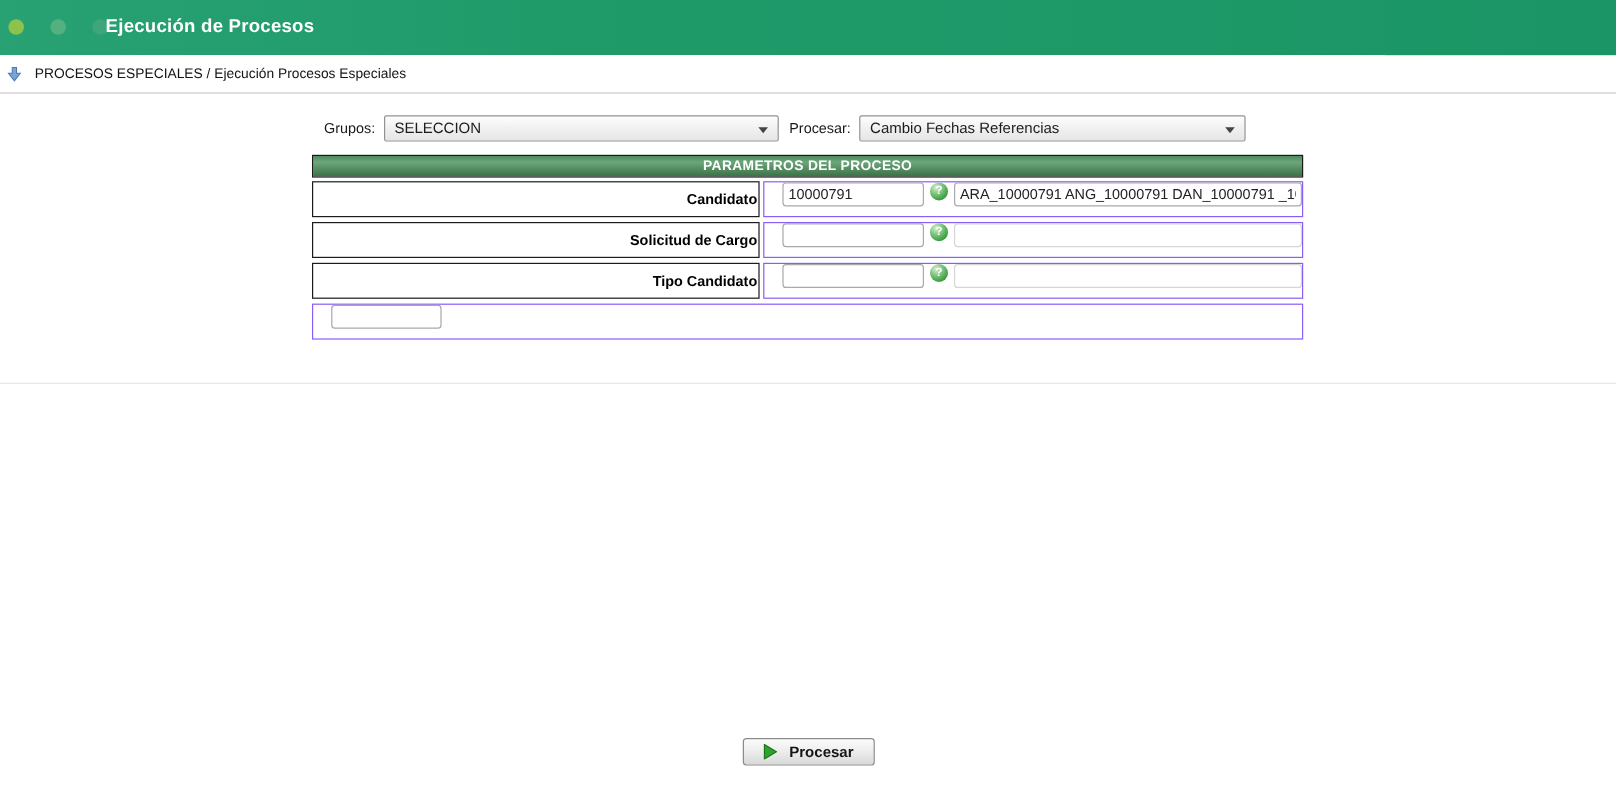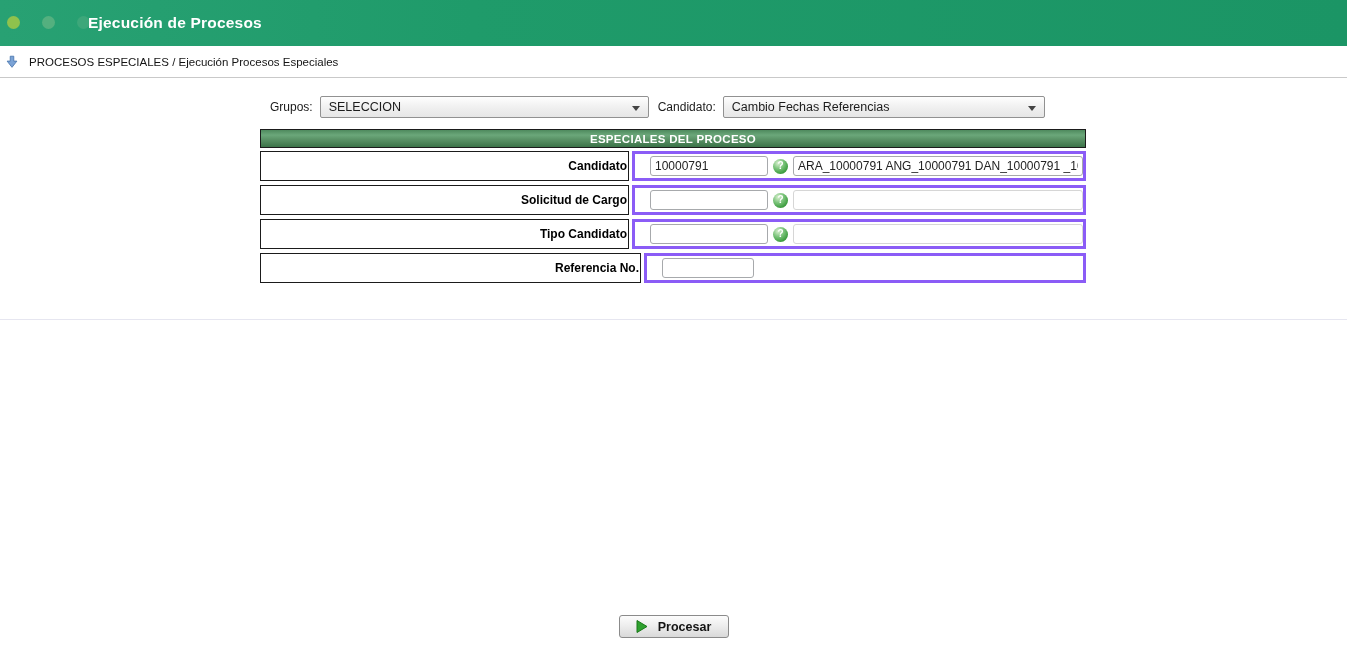--- a/index.html
+++ b/index.html
@@ -43,21 +43,21 @@
   
   .params { position:absolute; top:129px; left:260px; width:826px; }
   .pt-header { height:19px; border:1px solid #1b1b1b; margin-bottom:3px;
                background:linear-gradient(#4f8a5e 0%,#6ba77a 30%,#578f63 60%,#3b7348 100%);
                color:#fff; font-weight:bold; font-size:11.5px; letter-spacing:.3px;
                display:flex; align-items:center; justify-content:center; }
   .pt-row { display:flex; height:30px; margin-bottom:4px; }
   .pt-label { width:381px; margin-right:3px; border:1px solid #1b1b1b; display:flex;
               align-items:center; justify-content:flex-end; font-weight:bold;
               font-size:12px; color:#000000; padding-right:1px; white-space:nowrap; }
-  .pt-inputs { flex:1; border:3px solid #8b5cf6; display:flex; align-items:center;
+  .pt-inputs { flex:1; border:1px solid #8b5cf6; display:flex; align-items:flex-start;
                padding-left:15px; gap:5px; }
 
   input.inp { height:20px; border:1px solid #a7a9ac; border-radius:3px; font-size:12px;
               padding:0 4px; color:#222; font-family:inherit; background:#fff; }
   .inp-code { width:118px; }
   .inp-desc { width:290px; }
   .inp.dim  { border-color:#d6d6d6; }
   .inp-ref  { width:92px; }
   .inp-date { width:68px; }
 
@@ -99,29 +99,29 @@
   <span class="bc-text">PROCESOS ESPECIALES / Ejecución Procesos Especiales</span>
 </div>
 <div class="separator"></div>
 
 <div class="filters">
   <span class="flt-label">Grupos:</span>
   <div class="select sel-grupos">
     <span>SELECCION</span>
     <span class="arrow"></span>
   </div>
-  <span class="flt-label lbl-procesos">Candidato:</span>
+  <span class="flt-label lbl-procesos">Procesar:</span>
   <div class="select sel-procesos">
     <span>Cambio Fechas Referencias</span>
     <span class="arrow"></span>
   </div>
 </div>
 
 <div class="params">
-  <div class="pt-header">ESPECIALES DEL PROCESO</div>
+  <div class="pt-header">PARAMETROS DEL PROCESO</div>
 
   <div class="pt-row">
     <div class="pt-label">Candidato</div>
     <div class="pt-inputs">
       <input class="inp inp-code" type="text" value="10000791" style="">
       <span class="help-icon"></span>
       <input class="inp inp-desc" type="text" value="ARA_10000791 ANG_10000791 DAN_10000791 _10000" style="">
     </div>
   </div>
 
@@ -137,21 +137,20 @@
   <div class="pt-row">
     <div class="pt-label">Tipo Candidato</div>
     <div class="pt-inputs">
       <input class="inp inp-code" type="text" value="" style="">
       <span class="help-icon"></span>
       <input class="inp inp-desc dim" type="text" value="" style="">
     </div>
   </div>
 
   <div class="pt-row">
-    <div class="pt-label">Referencia No.</div>
     <div class="pt-inputs">
       <input class="inp inp-ref" type="text" value="" style="">
     </div>
   </div>
 
 </div>
 
 <div class="panel-bottom-line"></div>
 
 <button class="process-btn">

